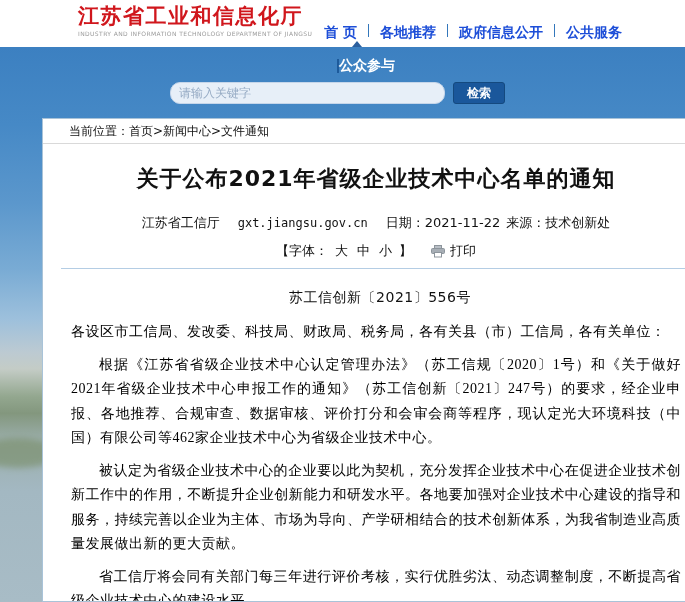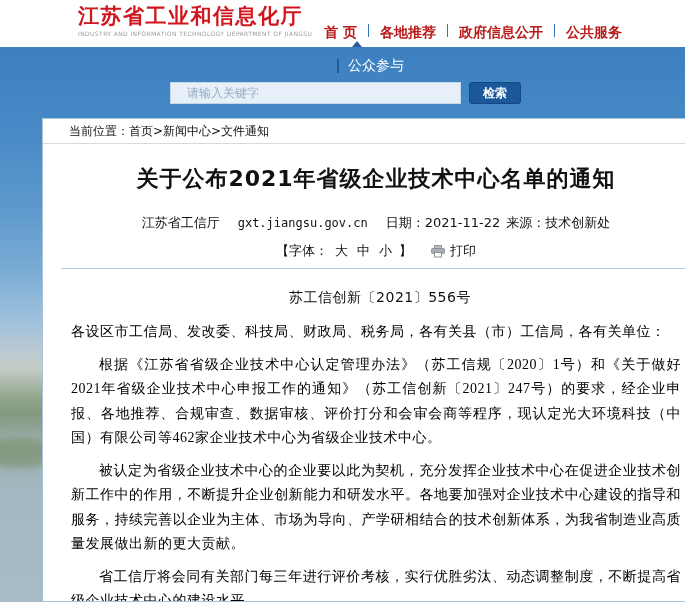--- a/index.html
+++ b/index.html
@@ -19,34 +19,34 @@
   .hill { position:absolute; border-radius:50%; filter:blur(3px); }
   .hill-right { right:-18px; top:420px; width:75px; height:44px; background:#55674f; opacity:.85; }
   .hill-left  { left:-24px;  top:438px; width:84px; height:30px; background:#74895f; opacity:.55; }
 
   
   .header { position:absolute; top:0; left:0; width:685px; height:47px; background:#fff; }
   .logo { position:absolute; left:42px; top:4px; cursor:pointer;margin-left:36px; }
   .logo-title { color:#d0161c; font-size:21px; font-weight:bold; letter-spacing:1.5px; line-height:24px; }
   .logo-sub { color:#9a9a9a; font-size:6px; letter-spacing:.4px; margin-top:2px; white-space:nowrap; }
   .nav-primary { position:absolute; right:63px; top:24px; display:flex; gap:11px;
-                 font-size:14px; font-weight:bold; color:#b91c1c; white-space:nowrap; }
+                 font-size:14px; font-weight:bold; color:#1d4ed8; white-space:nowrap; }
   .nav-item { cursor:pointer; }
   .nav-sep { width:1px; height:13px; background:#3377bb; }
   .nav-indicator { position:absolute; left:352px; top:41px; width:0; height:0;
                    border-left:5px solid transparent; border-right:5px solid transparent;
                    border-bottom:6px solid #2b5f9e; }
-  .nav-secondary { position:absolute; left:337px; top:57px; display:flex; align-items:center; gap:9px;
-                   font-size:14px; font-weight:normal; color:#fff; }
+  .nav-secondary { position:absolute; left:337px; top:57px; display:flex; align-items:center; 
+                   font-size:14px; font-weight:bold; color:#fff; }
   .nav-sep2 { width:2px; height:14px; background:#1d5a9b; }
 
   
   .search-row { position:absolute; top:82px; left:170px; display:flex; gap:8px; }
-  .search-input { width:257px; height:20px; border:1px solid #c6d6ea; border-radius:0;
-                  background:#e7eff8; font-size:12px; color:#43607e; padding:0 16px; outline:none;
+  .search-input { width:257px; height:20px; border:1px solid #c6d6ea; border-radius:10px;
+                  background:#e7eff8; font-size:12px; color:#43607e; padding:0 8px; outline:none;
                   font-family:"DejaVu Sans","Liberation Sans",sans-serif; }
   .search-input::placeholder { color:#96abc4; }
   .search-button { width:52px; height:22px; background:#1a579b; color:#fff; font-size:12px;
                    font-weight:bold; border:1px solid #14497f; border-radius:3px; cursor:pointer;
                    font-family:"DejaVu Sans","Liberation Sans",sans-serif; }
 
   
   .card { position:absolute; left:42px; top:118px; width:668px; height:484px; box-sizing:border-box;
           background:#fff; border:1px solid #a9c3d8; overflow:hidden; }
   .breadcrumb { height:24px; line-height:24px; padding-left:26px; font-size:12px; color:#111;

